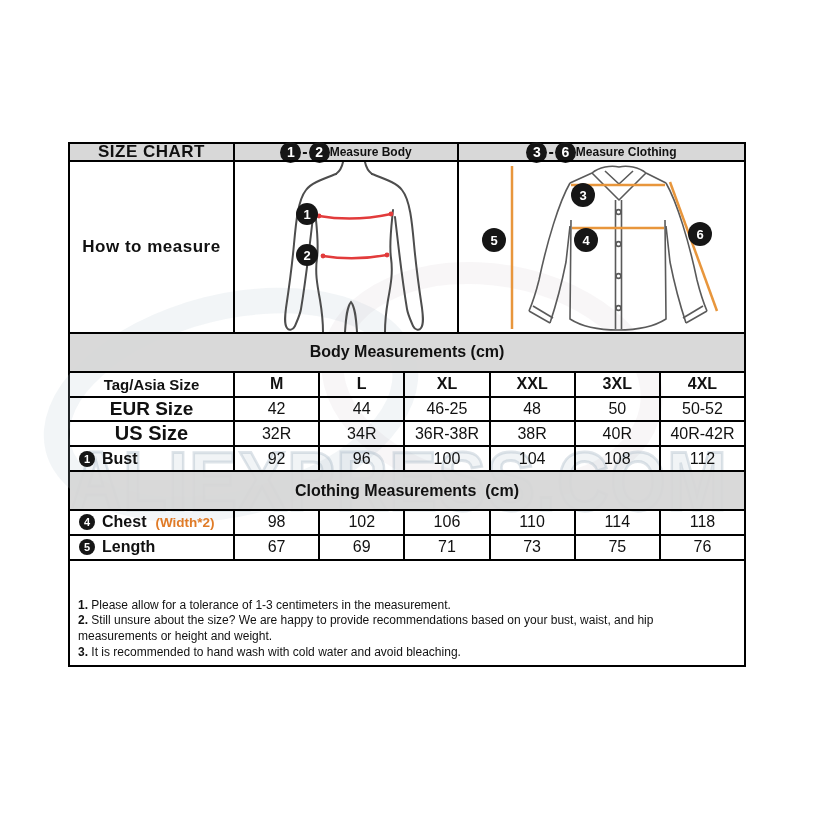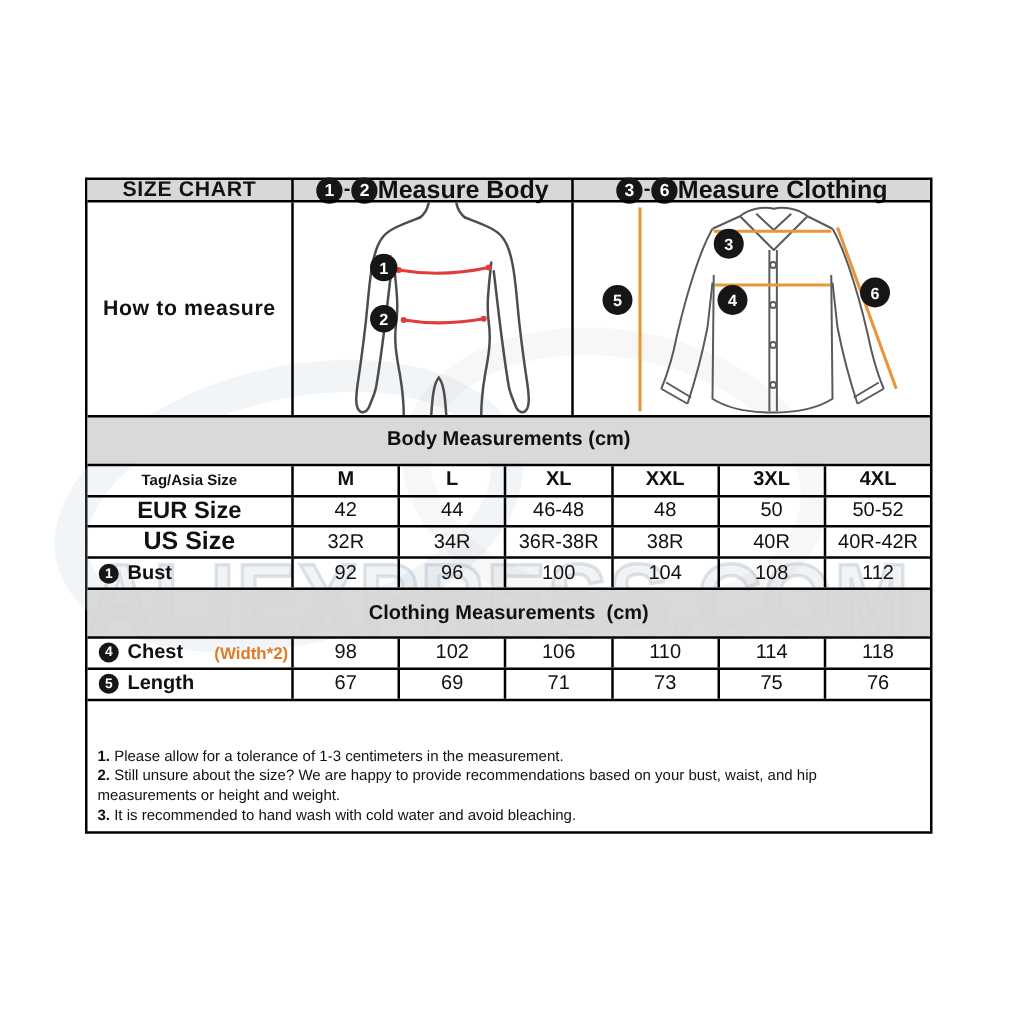--- a/index.html
+++ b/index.html
@@ -30,31 +30,31 @@
   .r-sec  { height:44px; background:rgba(214,214,214,0.93); }
   .r-data { height:28px; }
   .r-notes { flex:1; display:block; }
 
   .bold { font-weight:bold; }
   .title-cell { font-weight:bold; font-size:17px; letter-spacing:0.5px; }
   .mb-col { width:224px; flex:none; }
   .mc-col { flex:1; }
   .sec-title { font-weight:bold; font-size:16px; white-space:pre; }
 
-  .hdr-label { font-weight:bold; font-size:20px; }
+  .hdr-label { font-weight:bold; font-size:12px; }
   .badge-lg { display:inline-flex; align-items:center; justify-content:center;
               width:21px; height:21px; border-radius:50%; background:#161616; color:#fff;
               font-size:14px; font-weight:bold; }
   .badge-sm { display:inline-flex; align-items:center; justify-content:center;
               width:16px; height:16px; border-radius:50%; background:#161616; color:#fff;
               font-size:11px; font-weight:bold; flex:none; }
   .dash { font-weight:bold; margin:0 1px; }
 
   .rowlabel-left { justify-content:flex-start; padding-left:9px; gap:7px; font-weight:bold; font-size:16px; }
-  .chest-note { color:#e07b27; font-weight:bold; font-size:13.5px; margin-left:18px; }
+  .chest-note { color:#e07b27; font-weight:bold; font-size:13.5px; margin-left:2px; }
 
   .illus-cell { position:relative; padding:0; }
   .illus-cell svg { display:block; }
 
   .notes { padding:5px 8px 4px 8px; font-size:12px; line-height:1.32;margin-top:32px; }
   .note-line b { font-weight:bold; }
 </style>
 </head>
 <body>
 
@@ -162,34 +162,34 @@
           </g>
         </svg>
       </div>
     </div>
 
     <div class="row r-sec">
       <div class="cell nb sec-title" style="flex:1">Body Measurements (cm)</div>
     </div>
 
     <div class="row r-data">
-      <div class="cell nb label-col bold" style="font-size:12px">Tag/Asia Size</div>
+      <div class="cell nb label-col bold" style="font-size:15px">Tag/Asia Size</div>
       <div class="cell val bold">M</div>
       <div class="cell val bold">L</div>
       <div class="cell val bold">XL</div>
       <div class="cell val bold">XXL</div>
       <div class="cell val bold">3XL</div>
       <div class="cell val bold">4XL</div>
     </div>
 
     <div class="row r-data">
       <div class="cell nb label-col bold" style="font-size:19px">EUR Size</div>
       <div class="cell val">42</div>
       <div class="cell val">44</div>
-      <div class="cell val">46-48</div>
+      <div class="cell val">46-25</div>
       <div class="cell val">48</div>
       <div class="cell val">50</div>
       <div class="cell val">50-52</div>
     </div>
 
     <div class="row r-data">
       <div class="cell nb label-col bold" style="font-size:20px">US Size</div>
       <div class="cell val">32R</div>
       <div class="cell val">34R</div>
       <div class="cell val">36R-38R</div>

